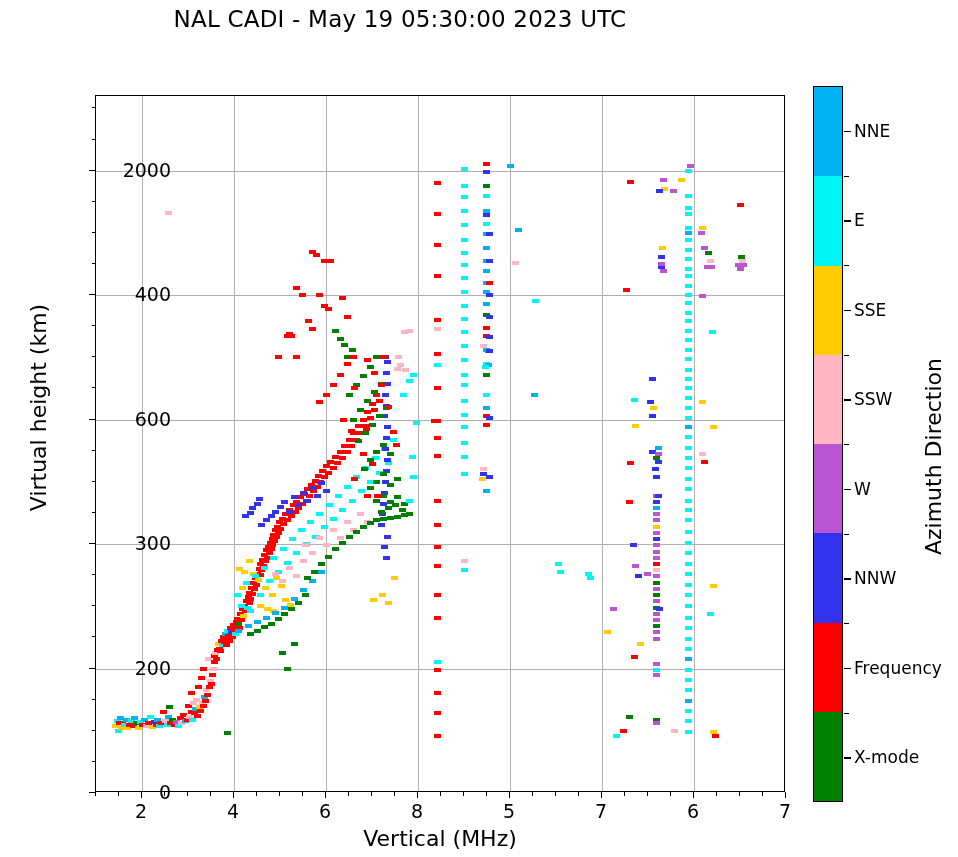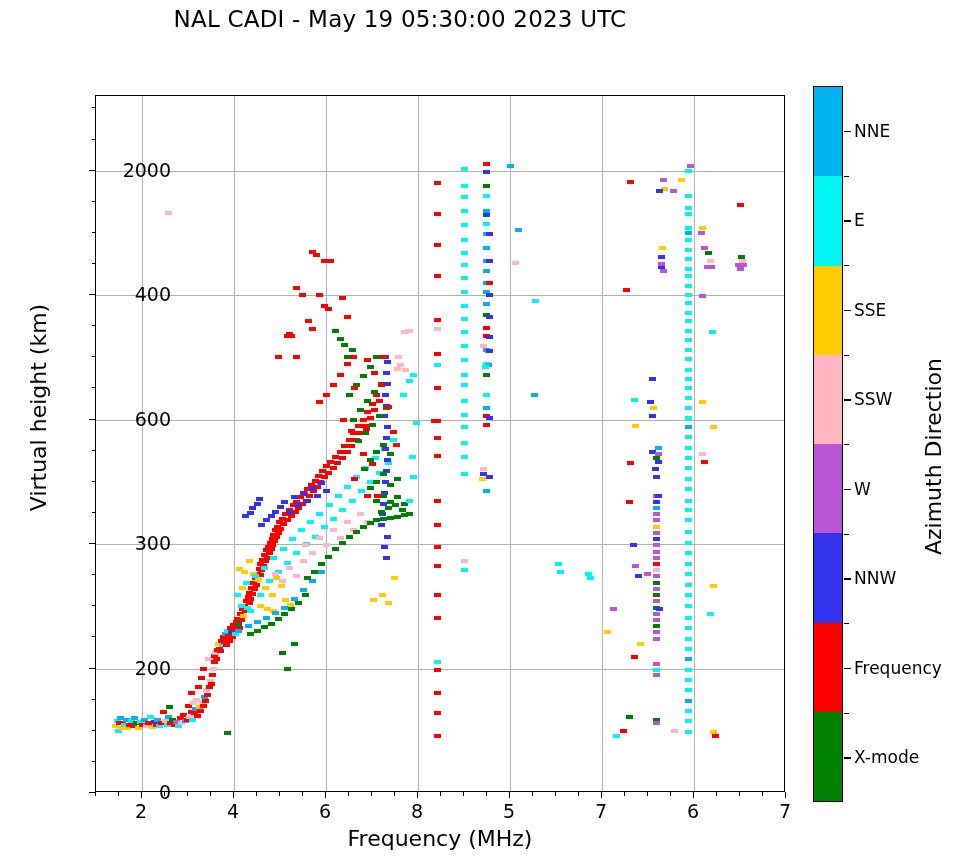--- a/index.html
+++ b/index.html
@@ -818,21 +818,21 @@
     <div class="ytickm" style="top: 387.491px;"></div>
     <div class="ytickm" style="top: 356.375px;"></div>
     <div class="ytickm" style="top: 325.259px;"></div>
     <div class="ytickm" style="top: 263.027px;"></div>
     <div class="ytickm" style="top: 231.911px;"></div>
     <div class="ytickm" style="top: 200.795px;"></div>
     <div class="ytickm" style="top: 138.562px;"></div>
     <div class="ytickm" style="top: 107.446px;"></div>
   </div>
 
-<div id="xtitle">Frequency (MHz)</div>
+<div id="xtitle">Vertical (MHz)</div>
 <div id="ytitle">Virtual height (km)</div>
 
 <div id="cbar">
     <div class="cseg" style="height: 12.5%; background: rgb(0, 178, 240);"></div>
     <div class="cseg" style="height: 12.5%; background: rgb(0, 245, 245);"></div>
     <div class="cseg" style="height: 12.5%; background: rgb(255, 204, 0);"></div>
     <div class="cseg" style="height: 12.5%; background: rgb(255, 182, 193);"></div>
     <div class="cseg" style="height: 12.5%; background: rgb(186, 85, 211);"></div>
     <div class="cseg" style="height: 12.5%; background: rgb(51, 51, 238);"></div>
     <div class="cseg" style="height: 12.5%; background: rgb(255, 0, 0);"></div>

